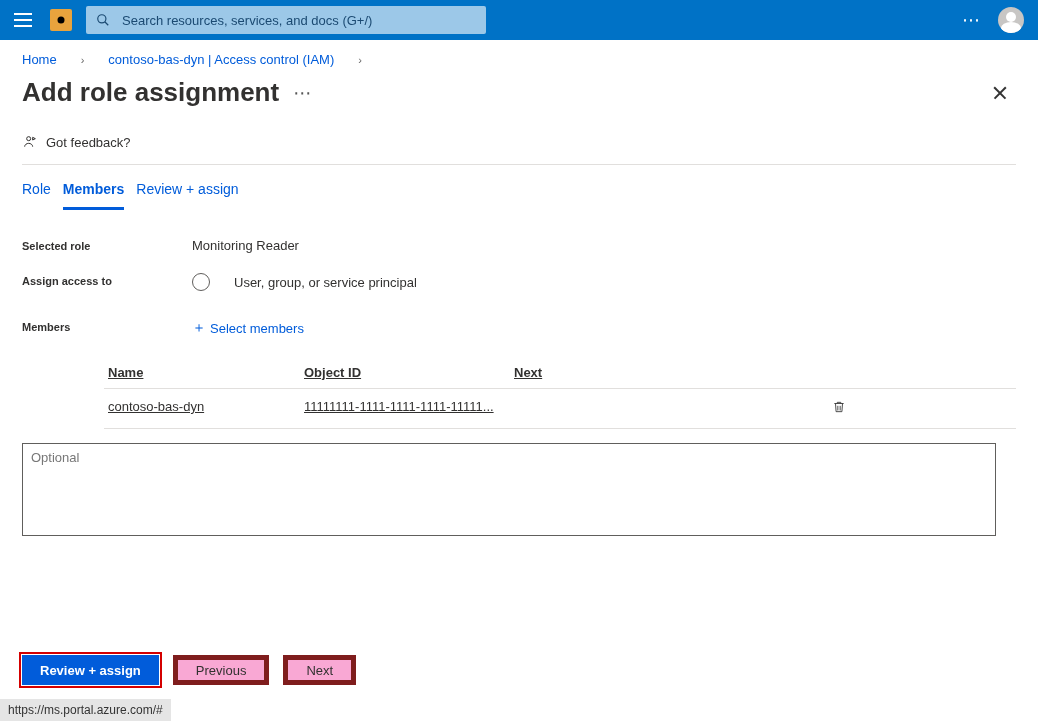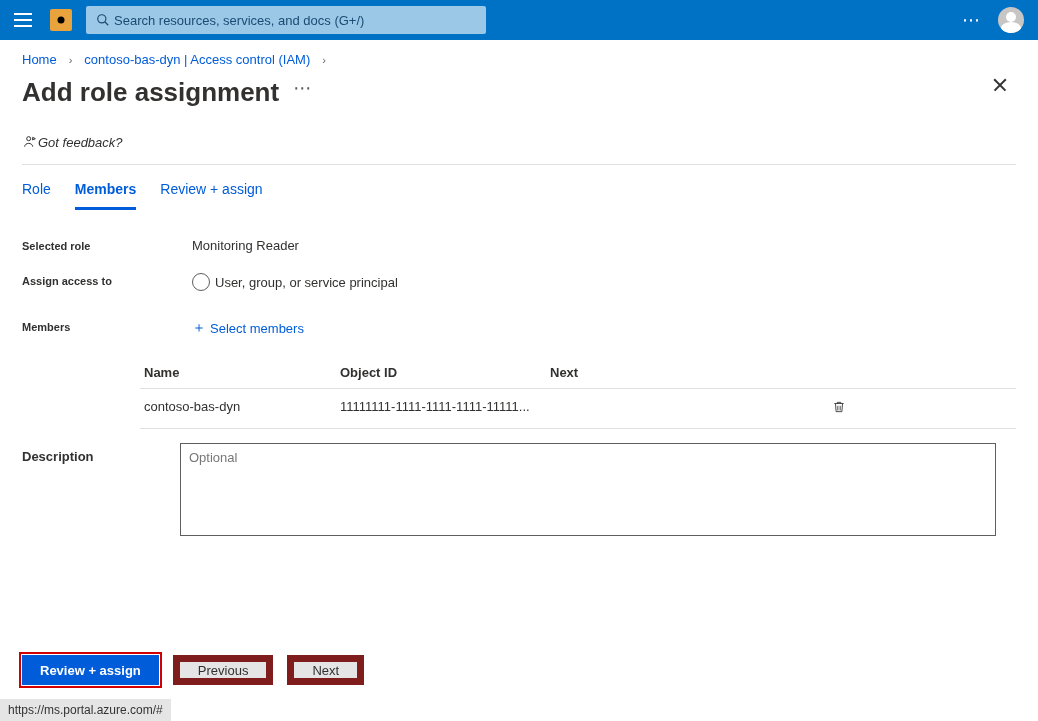--- a/index.html
+++ b/index.html
@@ -7,69 +7,69 @@
 
   
   .topbar { background: #0072c6; height: 40px; display: flex; align-items: center; padding: 0 14px; color: #fff; }
   .hamburger { width: 18px; height: 14px; position: relative; cursor: pointer; margin-right: 18px; }
   .hamburger span, .hamburger::before, .hamburger::after { content: ""; display: block; background: #fff; height: 2px; width: 18px; position: absolute; left: 0; }
   .hamburger::before { top: 0; } .hamburger span { top: 6px; } .hamburger::after { top: 12px; }
   .brand { font-weight: 600; font-size: 15px; margin-right: 14px; white-space: nowrap; }
   .bug-badge { width: 22px; height: 22px; background: #e8a33d; display:flex; align-items:center; justify-content:center; margin-right:14px; border-radius:2px;}
   .bug-badge svg { width:14px; height:14px; fill:#000; }
   .searchwrap { flex: 0 0 400px; background: #9cc8e8; border-radius: 2px; height: 28px; display: flex; align-items: center; padding: 0 10px; color: #1b4a72; }
-  .searchwrap input { background: transparent; border: none; outline: none; flex: 1; font-size: 13px; color: #1b4a72; margin-left: 4px; }
+  .searchwrap input { background: transparent; border: none; outline: none; flex: 1; font-size: 13px; color: #1b4a72; margin-left: 12px; }
   .searchwrap input::placeholder { color: #1b4a72; }
   .top-right { margin-left: auto; display: flex; align-items: center; gap: 16px; }
   .ellipsis-h { font-size: 18px; color: #fff; letter-spacing: 2px; cursor:pointer;}
   .avatar { width: 26px; height: 26px; background: #c8c6c4; border-radius: 50%; position: relative; overflow:hidden; }
   .avatar::before { content:""; position:absolute; width:10px; height:10px; background:#fff; border-radius:50%; top:5px; left:8px;}
   .avatar::after { content:""; position:absolute; width:20px; height:12px; background:#fff; border-radius:50% 50% 0 0; top:15px; left:3px;}
 
   
-  .crumbs { padding: 12px 22px 6px; font-size: 13px; display: flex; align-items: center; gap: 12px; }
+  .crumbs { padding: 12px 22px 6px; font-size: 13px; display: flex; align-items: center; gap: 24px; }
   .crumb-link { color: #015cda; cursor: pointer; }
   .crumb-sep { color: #666; font-size: 11px; }
 
   
-  .titlebar { padding: 4px 22px 10px; display: flex; }
+  .titlebar { padding: 4px 22px 10px; display: flex; align-items: center; }
   .page-title { font-size: 26px; font-weight: 600; color: #323130; }
   .title-more { margin-left: 14px; font-size: 18px; color: #555; cursor:pointer;}
   .close-x { margin-left: auto; cursor: pointer; width:16px; height:16px; position:relative; margin-right:8px;}
   .close-x::before, .close-x::after { content:""; position:absolute; width:16px; height:1.5px; background:#333; top:7px; left:0;}
   .close-x::before{transform:rotate(45deg);} .close-x::after{transform:rotate(-45deg);}
 
   
-  .feedback { padding: 16px 22px 14px; display:flex; align-items:center; color:#323130;font-style:italic; }
+  .feedback { padding: 16px 22px 14px; display:flex; align-items:center; gap:8px; color:#323130; }
   .feedback svg { width:16px; height:16px; stroke:#323130; fill:none; }
   .divider2 { height:1px; background:#e1dfdd; margin: 0 22px; }
 
   
-  .tabs { padding: 10px 22px 0; display:flex; gap:24px; }
+  .tabs { padding: 10px 22px 0; display:flex; gap:12px; }
   .tab { padding: 6px 0 10px; font-size:14px; color:#015cda; cursor:pointer; border-bottom:3px solid transparent;}
   .tab.active { font-weight:600; border-bottom-color:#015cda; }
 
   
   .form { padding: 28px 22px 0; }
   .form-row { display:flex; align-items:flex-start; margin-bottom: 20px; }
   .form-label { width: 158px; font-weight:600; font-size:11px; padding-top:2px;}
   .form-field { flex:1;margin-left:12px; }
 
   
-  .radio-opt { display:flex; align-items:center; gap:5px; margin-bottom:8px; cursor:pointer;}
+  .radio-opt { display:flex; align-items:center; gap:24px; margin-bottom:8px; cursor:pointer;}
   .radio { width:18px; height:18px; border:1.5px solid #605e5c; border-radius:50%; position:relative;}
   .radio.checked { border-color:#015cda;}
   .radio.checked::after{content:""; position:absolute; width:10px; height:10px; background:#015cda; border-radius:50%; top:3px; left:3px;}
 
   
   .select-members { color:#015cda; cursor:pointer; display:inline-flex; align-items:center; gap:4px;}
   .plus { font-size:14px; }
 
   
-  .members-table { margin-left:118px; margin-right:0; margin-top:20px; }
+  .members-table { margin-left:82px; margin-right:0; margin-top:20px;text-decoration:underline; }
   .mt-head { display:flex; border-bottom:1px solid #e1dfdd; padding:8px 0; font-weight:600;}
   .mt-row { display:flex; border-bottom:1px solid #e1dfdd; padding:10px 0;}
   .c-name { width:200px; padding-left:4px;}
   .c-obj { width:210px;}
   .c-type { width:210px; display:flex; align-items:center; gap:6px;}
   .c-act { flex:1; display:flex; justify-content:flex-end; padding-right:170px;}
   .info-icon { width:13px; height:13px; border:1px solid #555; border-radius:50%; display:inline-flex; align-items:center; justify-content:center; font-size:9px; color:#555;}
   .trash { cursor:pointer; }
   .trash svg { width:14px; height:16px; stroke:#333; fill:none;}
 
@@ -77,21 +77,21 @@
   .desc-wrap { display:flex; padding: 14px 22px 0;}
   .desc-label { width:158px; font-weight:600; padding-top:6px;}
   .desc-field { flex:1; padding-right:20px;}
   .desc-field textarea { width:100%; height:93px; border:1px solid #605e5c; resize:none; padding:6px 8px; font-family:inherit; font-size:13px;}
   .desc-field textarea::placeholder{color:#777;}
 
   
   .footer { position:absolute; bottom:36px; left:22px; display:flex; gap:14px;}
   .btn { height:30px; padding:0 18px; font-size:13px; cursor:pointer; display:flex; align-items:center; justify-content:center;}
   .btn-primary{ background:#015cda; color:#fff; border:none; font-weight:600; outline:2px solid #d40000; outline-offset:1px;}
-  .btn-default{ background:#e5e5e5; border:7px solid #7f1d1d; color:#323130;}
+  .btn-default{ background:#f9a8d4; border:5px solid #7f1d1d; color:#323130;}
 
   
   .statusbar { position:absolute; bottom:0; left:0; background:#e5e5e5; color:#333; font-size:12px; padding:4px 8px;}
 </style>
 </head>
 <body>
 
 <div class="topbar">
   <div class="hamburger">
       <span></span>
@@ -186,21 +186,20 @@
           <svg viewBox="0 0 24 24" stroke-width="1.5">
               <path d="M4 6h16M9 6V4h6v2M6 6l1 14h10l1-14M10 10v8M14 10v8"></path>
             </svg>
         </span>
       </div>
     </div>
   </div>
 </div>
 
 <div class="desc-wrap">
-  <div class="desc-label">Description</div>
   <div class="desc-field">
     <textarea placeholder="Optional" style=""></textarea>
   </div>
 </div>
 
 <div class="footer">
   <button class="btn btn-primary">Review + assign</button>
   <button class="btn btn-default">Previous</button>
   <button class="btn btn-default">Next</button>
 </div>

